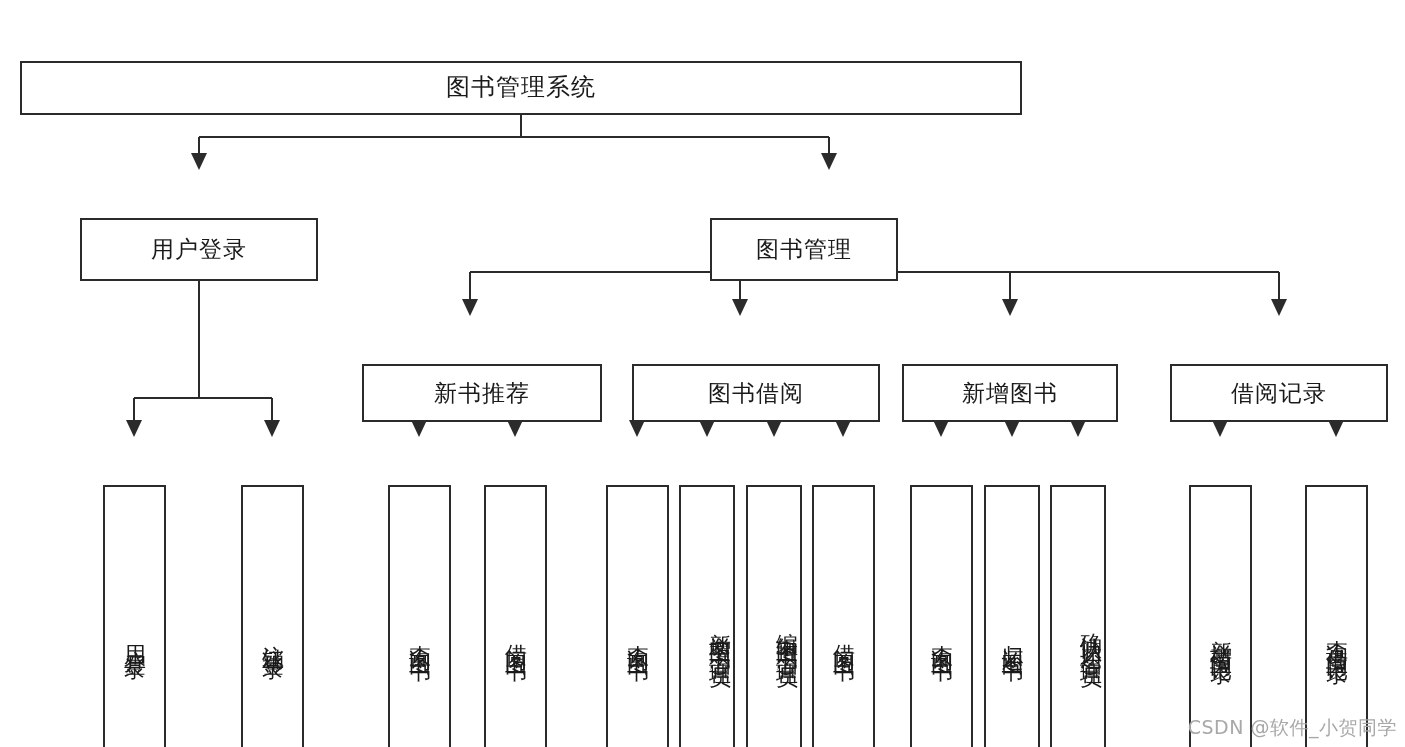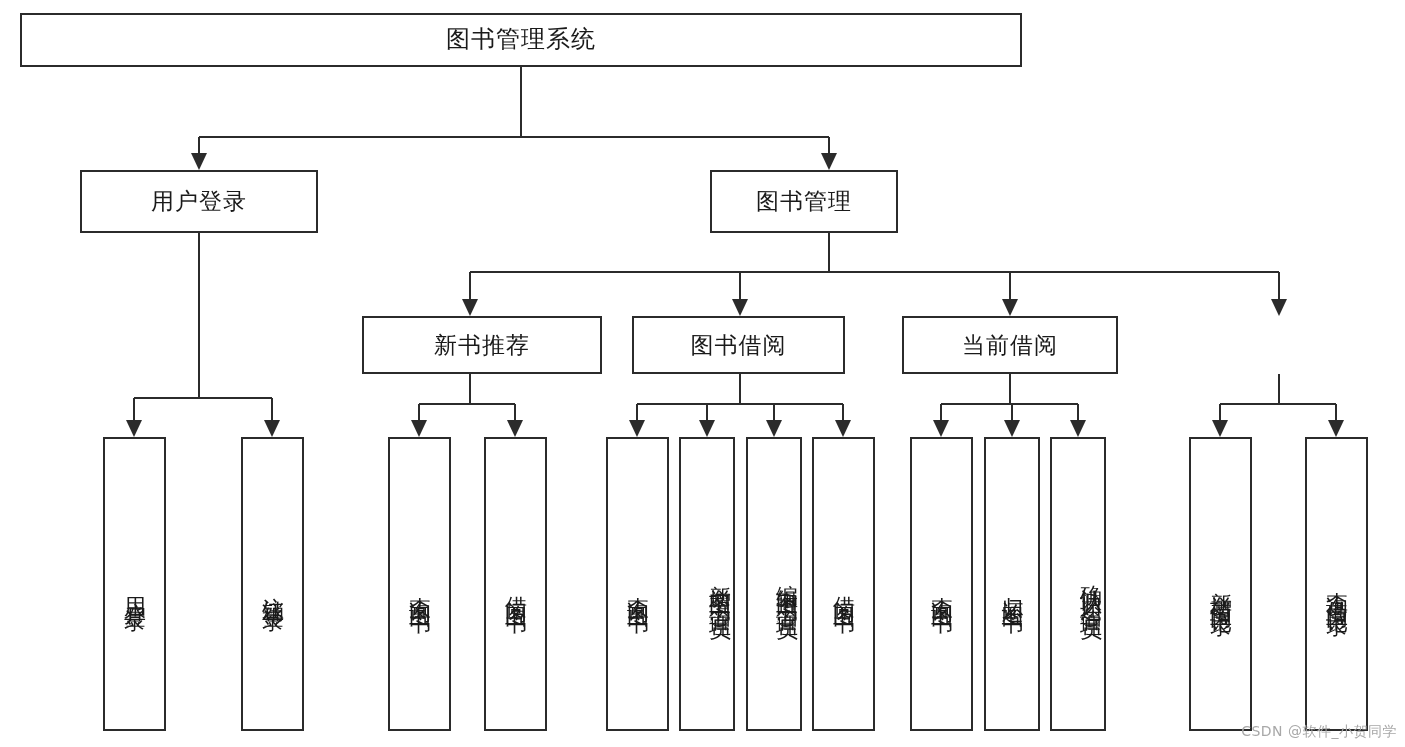--- a/index.html
+++ b/index.html
@@ -31,20 +31,21 @@
     box-sizing: border-box;
     background: #ffffff;
     border: 2.5px solid #2b2b2b;
     display: flex;
     align-items: center;
     justify-content: center;
     color: #1a1a1a;
     line-height: 1.22;
     text-align: center;
     z-index: 2;
+    margin-top: 48px;
   }
   .node.horiz {
     font-size: 23px;
     letter-spacing: 1px;
     padding: 0 6px;
   }
   .node.root {
     font-size: 24px;
   }
   .node.vert {
@@ -61,21 +62,21 @@
   .node.vert.topalign {
     align-items: flex-start;
   }
   .node.vert.midalign {
     align-items: center;
   }
   #watermark {
     position: absolute;
     right: 8px;
     bottom: 6px;
-    font-size: 14px;
+    font-size: 19px;
     color: #a8a8a8;
     letter-spacing: 0.5px;
     z-index: 5;
     white-space: nowrap;
     font-family: "DejaVu Sans", "Liberation Sans", sans-serif;
   }
 </style>
 </head>
 <body>
 
@@ -135,22 +136,23 @@
       <line x1="1336" y1="404" x2="1336" y2="422" stroke="#2b2b2b" stroke-width="2.5" shape-rendering="crispEdges"></line>
       <polygon points="1328,420 1344,420 1336,437" fill="#2b2b2b"></polygon>
     </svg>
 
   <div class="node root horiz" id="node-root" style="left: 20px; top: 13px; width: 1002px; height: 54px;">图书管理系统</div>
 
   <div class="node horiz" id="node-l2-0" style="left: 80px; top: 170px; width: 238px; height: 63px;">用户登录</div>
   <div class="node horiz" id="node-l2-1" style="left: 710px; top: 170px; width: 188px; height: 63px;">图书管理</div>
 
   <div class="node horiz" id="node-l3-0" style="left: 362px; top: 316px; width: 240px; height: 58px;">新书推荐</div>
-  <div class="node horiz" id="node-l3-1" style="left: 632px; top: 316px; width: 213px; height: 58px;">图书借阅</div>
-  <div class="node horiz" id="node-l3-2" style="left: 902px; top: 316px; width: 216px; height: 58px;">当前借阅</div>
+  <div class="node horiz" id="node-l3-1" style="left: 632px; top: 316px; width: 248px; height: 58px;">图书借阅</div>
+  <div class="node horiz" id="node-l3-2" style="left: 902px; top: 316px; width: 216px; height: 58px;">新增图书</div>
+  <div class="node horiz" id="node-l3-3" style="left: 1170px; top: 316px; width: 218px; height: 58px;">借阅记录</div>
 
   <div class="node vert midalign" id="node-leaf-0" style="left: 103px; top: 437px; width: 63px; height: 294px;">用户登录</div>
   <div class="node vert midalign" id="node-leaf-1" style="left: 241px; top: 437px; width: 63px; height: 294px;">注销登录</div>
   <div class="node vert midalign" id="node-leaf-2" style="left: 388px; top: 437px; width: 63px; height: 294px;">查询图书</div>
   <div class="node vert midalign" id="node-leaf-3" style="left: 484px; top: 437px; width: 63px; height: 294px;">借阅图书</div>
   <div class="node vert midalign" id="node-leaf-4" style="left: 606px; top: 437px; width: 63px; height: 294px;">查询图书</div>
   <div class="node vert topalign" id="node-leaf-5" style="left: 679px; top: 437px; width: 56px; height: 294px;">新增图书（管理员）</div>
   <div class="node vert topalign" id="node-leaf-6" style="left: 746px; top: 437px; width: 56px; height: 294px;">编辑图书（管理员）</div>
   <div class="node vert midalign" id="node-leaf-7" style="left: 812px; top: 437px; width: 63px; height: 294px;">借阅图书</div>
   <div class="node vert midalign" id="node-leaf-8" style="left: 910px; top: 437px; width: 63px; height: 294px;">查询图书</div>

